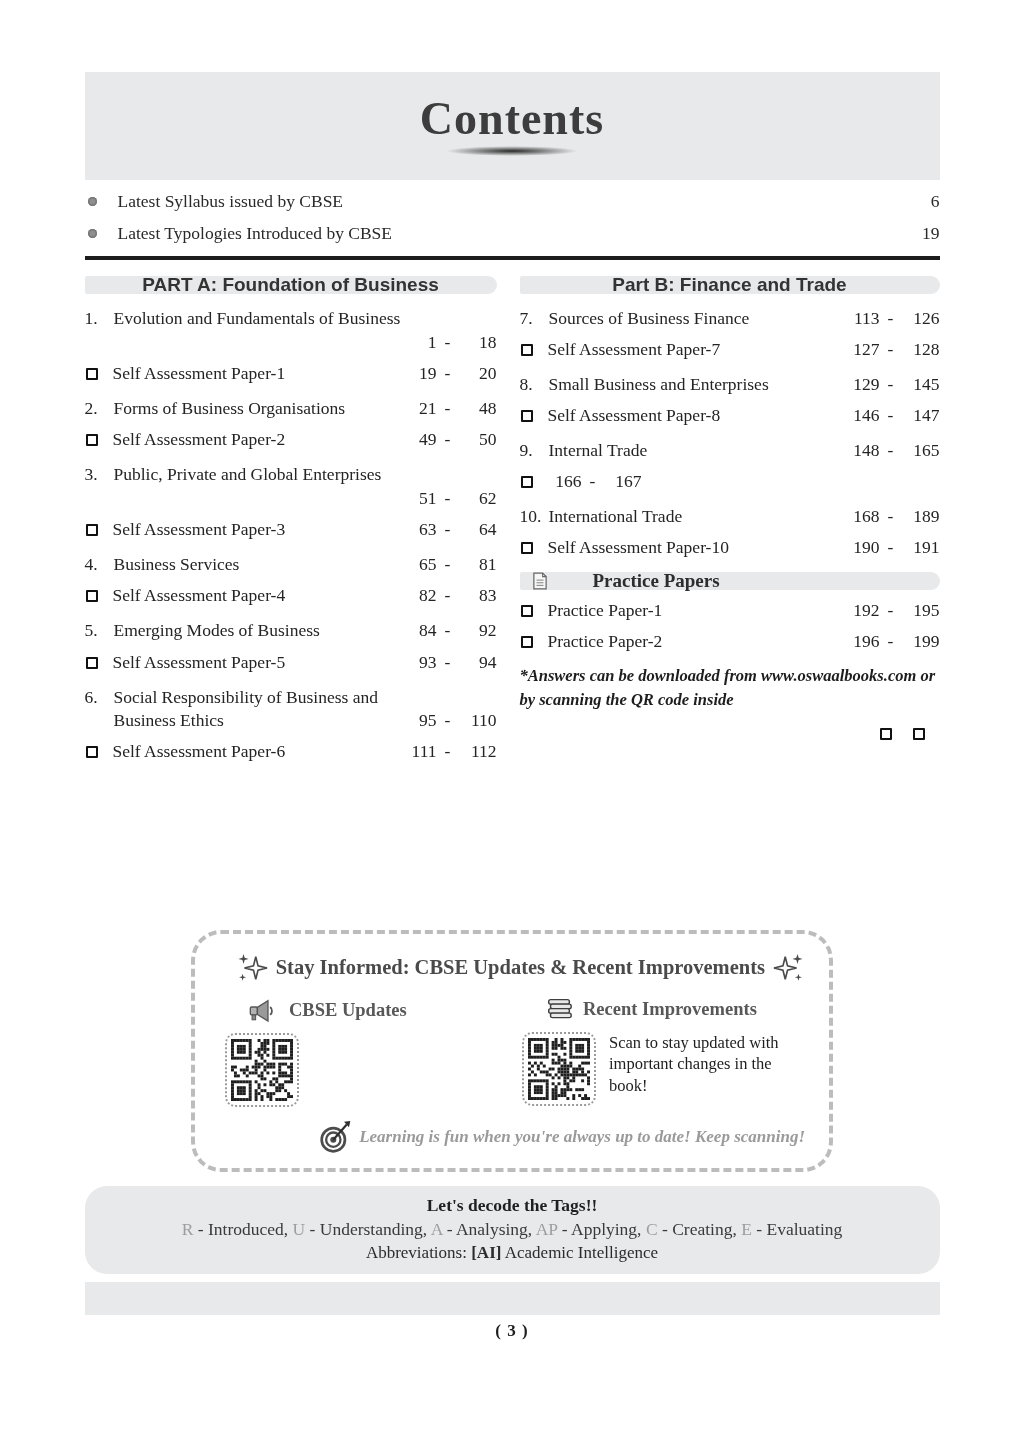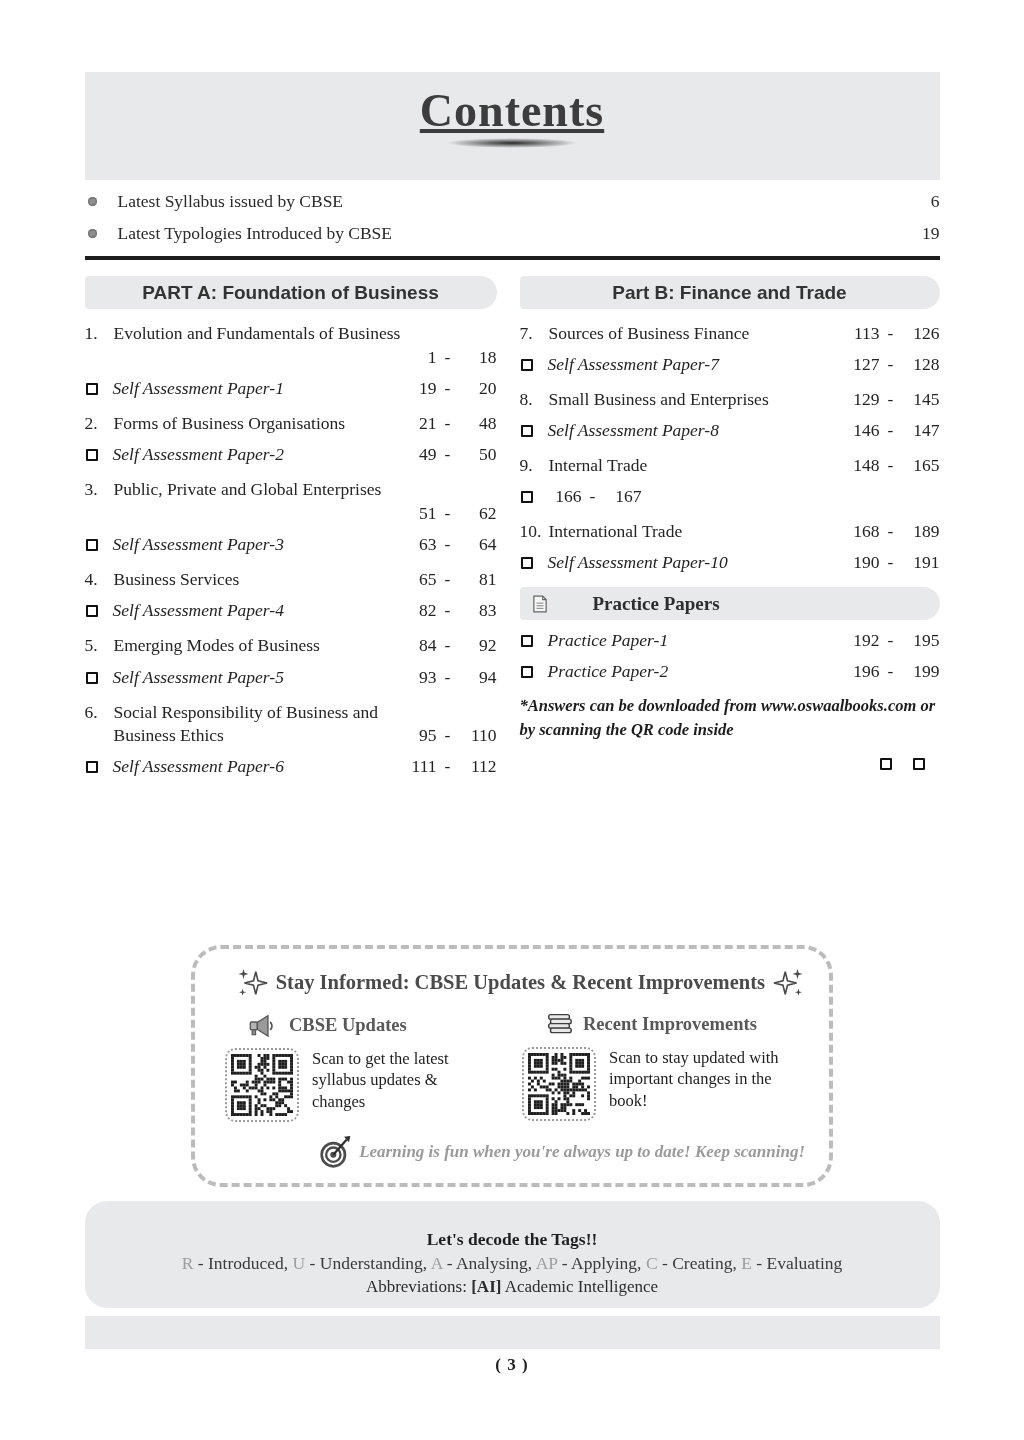--- a/index.html
+++ b/index.html
@@ -5,51 +5,51 @@
   * { margin:0; padding:0; box-sizing:border-box; }
   html,body { background:#ffffff; }
   body {
     width:1024px; height:1440px; position:relative; overflow:hidden;
     font-family:"Liberation Serif", serif; color:#242424;
   }
   .content { width:855px; margin:0 auto; padding-top:72px; }
 
   
   .contents-banner { height:108px; background:#e8e9ea; text-align:center; }
-  .contents-title { font:600 46px "Liberation Serif", serif; color:#3d3d3d; padding-top:12px; letter-spacing:1px;text-decoration:underline; }
+  .contents-title { font:600 46px "Liberation Serif", serif; color:#3d3d3d; padding-top:20px; letter-spacing:1px; }
   .title-shadow { width:132px; height:10px; margin:1px auto 0; border-radius:50%;
     background:radial-gradient(ellipse at center, rgba(25,25,25,.92) 0%, rgba(25,25,25,0) 70%); }
 
   
   .front-list { margin-top:10px; }
   .front-row { display:flex; align-items:baseline; margin-top:11px; font-size:17.5px; color:#2a2a2a; }
   .bullet { width:9px; height:9px; border-radius:50%; background:#8f8f8f; box-shadow:inset 0 0 0 1.5px #777;
     margin:0 21px 0 3px; align-self:center; flex:none; }
   .front-label { flex:1; }
   .front-page { text-align:right; min-width:40px; }
 
   .divider { height:4px; background:#1c1c1c; margin-top:12px; }
 
   
   .columns { display:flex; gap:23px; margin-top:16px; }
   .col-a { width:412px; } .col-b { width:420px; }
-  .part-header { height:33px; background:#e8e9ea; border-radius:4px 18px 18px 4px;
+  .part-header { height:18px; background:#e8e9ea; border-radius:4px 18px 18px 4px;
     display:flex; align-items:center; justify-content:center; gap:8px;
     font:700 19px "Liberation Sans", sans-serif; color:#333; }
   .practice-header { justify-content:flex-start; padding-left:13px; margin-top:14px;
     font:700 19px "Liberation Serif", serif; color:#2d2d2d;gap:46px; }
   .toc-list { margin-top:4px; font-size:17.5px; }
   .row { display:flex; align-items:baseline; line-height:1.26; }
   .t-ch { margin-top:13px; }
   .t-sap { margin-top:9px; }
   .t-ch2 { margin-top:1px; }
   .range-line { justify-content:flex-end; margin-top:2px; }
   .num { min-width:29px; flex:none; }
   .title { flex:1; padding-right:4px; }
-  .t-sap .title { font-style:italic; }
+  .t-sap .title { }
   .range { display:flex; flex:none; }
   .from { min-width:34px; text-align:right; }
   .dash { min-width:22px; text-align:center; }
   .to { min-width:38px; text-align:right; }
   .cb { width:12px; height:12px; border:2px solid #111; display:inline-block; flex:none;
     margin:0 15px 0 1px; position:relative; top:1px; border-radius:1px; }
   .answers-note { margin-top:12px; font:italic 700 16.5px "Liberation Serif", serif; color:#1d1d1d; line-height:1.42; }
   .end-marks { display:flex; justify-content:flex-end; gap:5px; margin-top:16px; }
 
   
@@ -62,21 +62,21 @@
     font:700 18.5px "Liberation Serif", serif; color:#585858; }
   .si-qr-row { display:flex; gap:13px; align-items:flex-start; }
   .qr-frame { border:2px dotted #9a9a9a; border-radius:10px; padding:4px; background:#fff; flex:none; }
   .qr-frame svg { display:block; }
   .qr-caption { font-size:16.5px; color:#1e1e1e; line-height:1.3; max-width:182px; }
   .si-footer { display:flex; align-items:center; justify-content:flex-end; gap:6px; margin-top:13px;
     font:italic 700 17px "Liberation Serif", serif; color:#9a9a9a; }
 
   
   .tags-box { margin-top:14px; background:#e8e9ea; border-radius:22px; padding:9px 8px 11px; text-align:center; }
-  .tags-title { font:700 17.5px "Liberation Serif", serif; color:#1f1f1f;margin-top:19px; }
+  .tags-title { font:700 17.5px "Liberation Serif", serif; color:#1f1f1f; }
   .tags-line { margin-top:3px; font-size:17.5px; color:#3a3a3a; }
   .tag { color:#9e9e9e; }
   .abbr-line { margin-top:3px; font-size:17px; color:#2c2c2c; }
   .abbr-code { font-weight:700; }
 
   .bottom-bar { height:33px; background:#e8e9ea; margin-top:8px; }
   .page-number { text-align:center; margin-top:6px; font:700 17px "Liberation Serif", serif; color:#1f1f1f; letter-spacing:1px; }
 
   .icon { display:inline-flex; flex:none; }
 </style>
@@ -601,21 +601,20 @@
                   <rect x="38.10" y="95.24" width="4.76" height="4.76"></rect>
                   <rect x="47.62" y="95.24" width="4.76" height="4.76"></rect>
                   <rect x="61.90" y="95.24" width="4.76" height="4.76"></rect>
                   <rect x="71.43" y="95.24" width="4.76" height="4.76"></rect>
                   <rect x="76.19" y="95.24" width="4.76" height="4.76"></rect>
                   <rect x="80.95" y="95.24" width="4.76" height="4.76"></rect>
                   <rect x="85.71" y="95.24" width="4.76" height="4.76"></rect>
                 </g>
               </svg>
           </span>
-          <span class="qr-caption">Scan to get the latest syllabus updates &amp; changes</span>
         </div>
       </div>
 
       <div>
         <div class="si-head">
           <span class="icon">
             <svg viewBox="0 0 30 26" width="27" height="24">
               <g stroke="#3f3f3f" stroke-width="1.6" fill="#e9e9e9">
                 <rect x="3" y="1.5" width="23" height="5" rx="2.2"></rect>
                 <rect x="5" y="6.5" width="23" height="5" rx="2.2"></rect>

